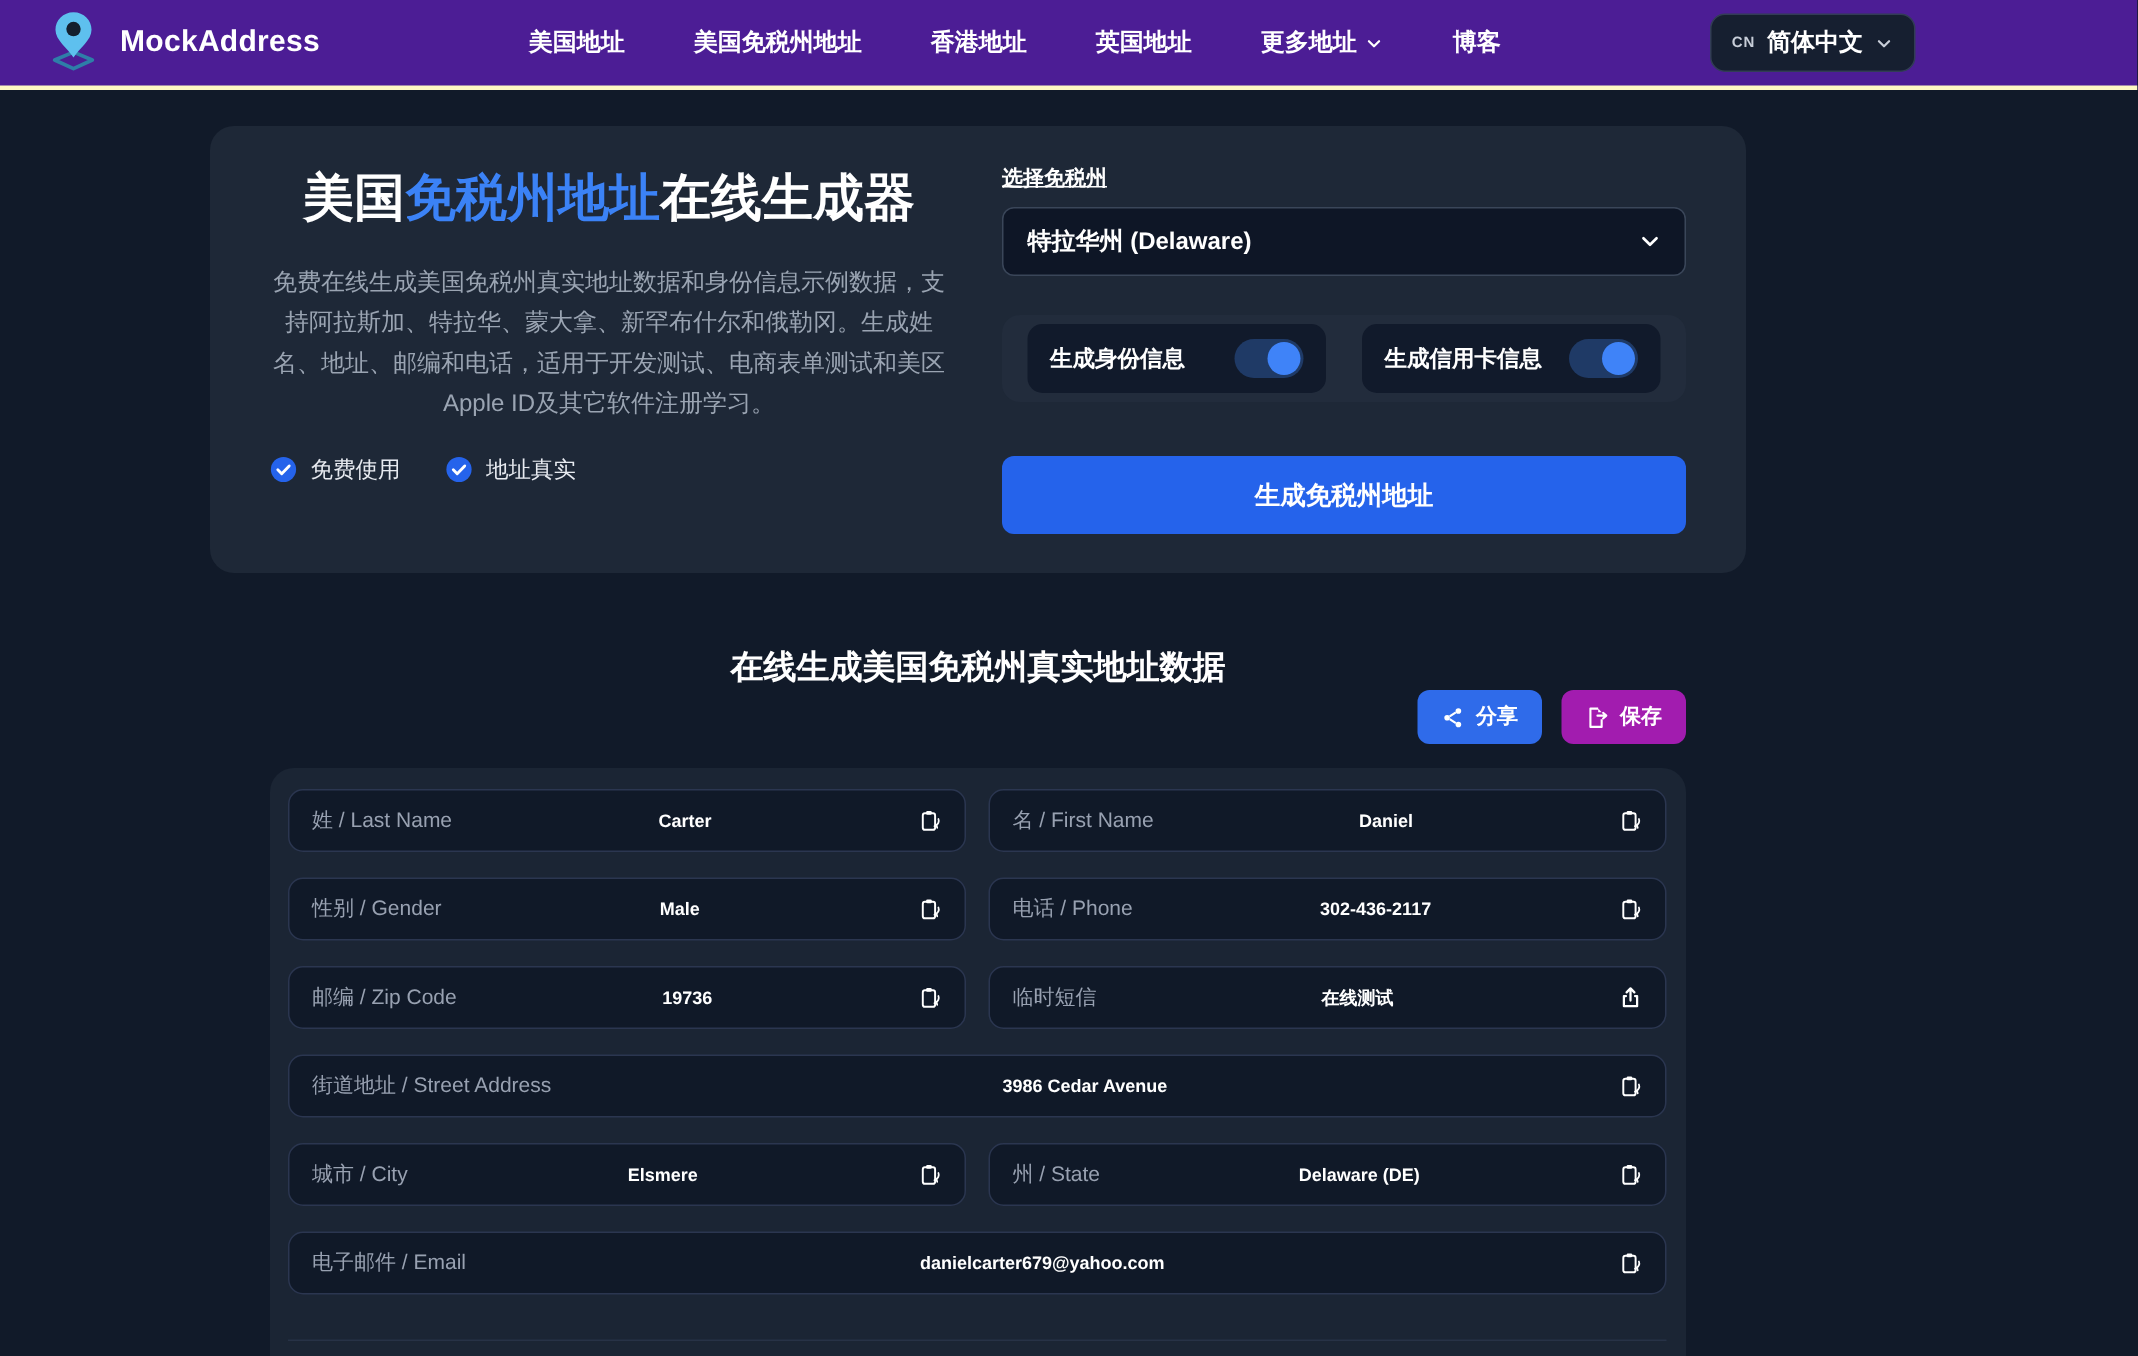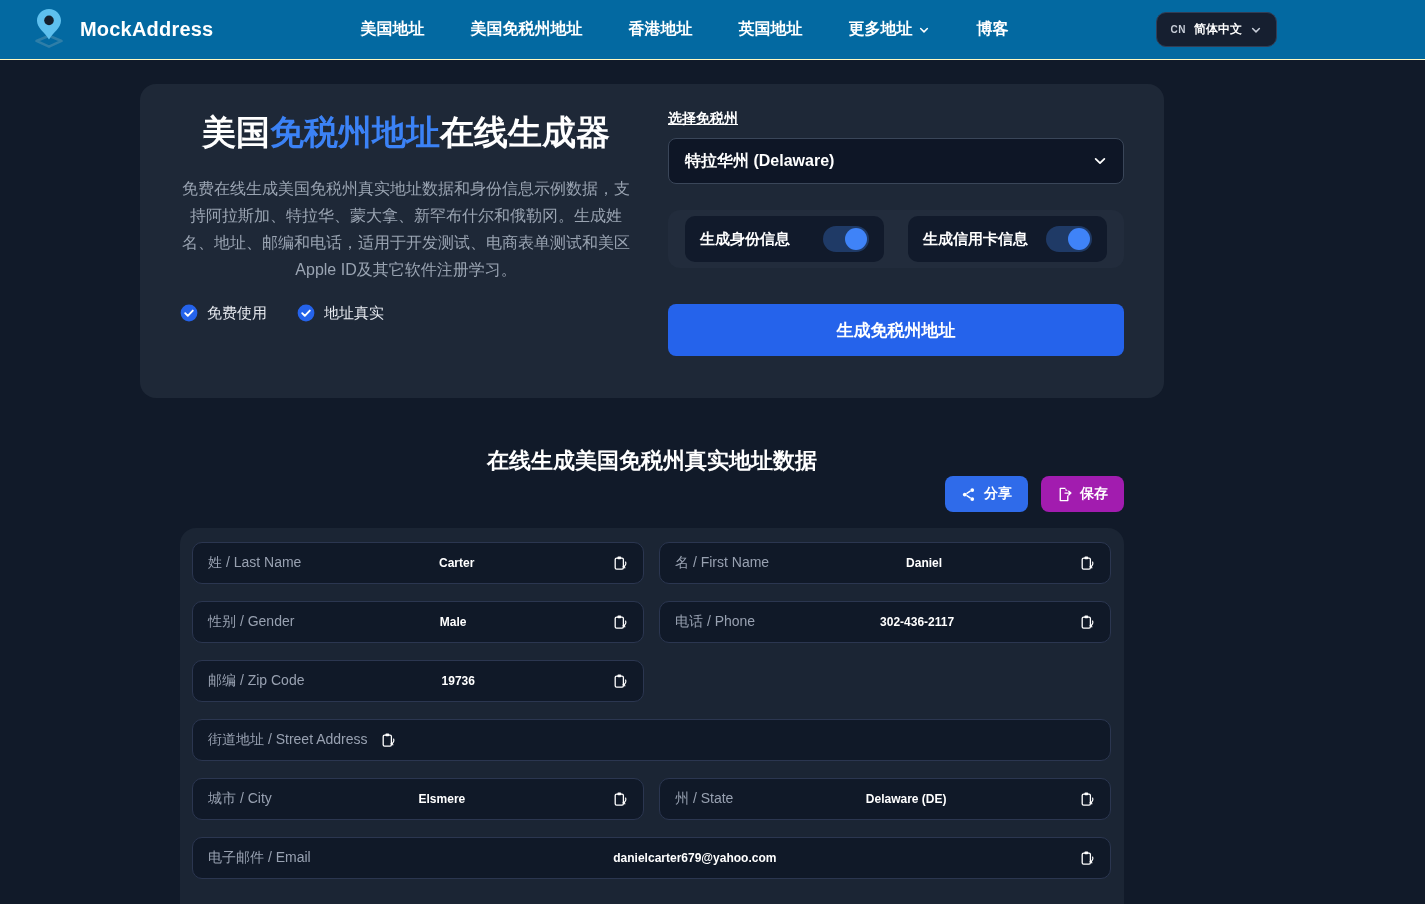--- a/index.html
+++ b/index.html
@@ -6,22 +6,22 @@
   html, body { width: 1425px; height: 904px; overflow: hidden; }
   body {
     background: #111a29;
     color: #ffffff;
     font-family: "Liberation Sans", sans-serif;
   }
 
   
   .navbar {
     height: 60px;
-    background: #0369a1;
-    border-bottom: 1px solid #fef9c3;
+    background: #4c1d95;
+    border-bottom: 3px solid #fef9c3;
     display: flex;
     align-items: center;
     padding: 17px 28px;
   }
   .brand { display: flex; align-items: center; gap: 10px; cursor: pointer; }
   .brand-name { font-size: 20px; font-weight: bold; letter-spacing: .2px; }
   .nav-links {
     flex: 1;
     display: flex;
     justify-content: center;
@@ -37,30 +37,30 @@
     display: flex;
     align-items: center;
     gap: 8px;
     border: 1px solid #323d55;
     background: #161f30;
     border-radius: 10px;
     padding: 8px 14px;
     cursor: pointer;
   }
   .lang-code { font-size: 10px; color: #c7cdd8; font-weight: bold; letter-spacing: .5px; }
-  .lang-label { font-size: 12px; font-weight: bold; }
+  .lang-label { font-size: 16px; font-weight: bold; }
 
   
   .hero {
     margin: 24px 0 0 140px;
     width: 1024px;
     min-height: 296px;
     background: #1e2837;
     border-radius: 16px;
-    padding: 26px 40px 42px 40px;
+    padding: 26px 40px 26px 40px;
     display: flex;
     gap: 36px;
   }
   .hero-left { width: 452px; display: flex; flex-direction: column; }
   .hero-title {
     font-size: 34px;
     font-weight: bold;
     line-height: 1.32;
     text-align: center;
   }
@@ -390,23 +390,34 @@
       <span class="f-value">19736</span>
       <span class="f-icon">
         <svg width="16" height="16" viewBox="0 0 16 16" fill="none">
             <rect x="3.2" y="3.2" width="8.2" height="11" rx="1.4" stroke="#fff" stroke-width="1.3"></rect>
             <rect x="5.4" y="1.6" width="3.8" height="2.6" rx="0.9" fill="#fff"></rect>
             <path d="M13.6 7 a3.3 3.3 0 0 1 -2 4.4 M11 11.8 l1.4 -0.4 0.4 1.5" stroke="#fff" stroke-width="1.2" stroke-linecap="round"></path>
           </svg>
       </span>
     </div>
 
+    <div class="field-card">
+      <span class="f-label">临时短信</span>
+      <span class="f-value">在线测试</span>
+      <span class="f-icon">
+        <svg width="16" height="16" viewBox="0 0 16 16" fill="none">
+            <path d="M8 10 V2.2 M5.4 4.6 L8 1.9 L10.6 4.6" stroke="#fff" stroke-width="1.5" stroke-linecap="round" stroke-linejoin="round"></path>
+            <path d="M5 7 H3.6 V13.8 H12.4 V7 H11" stroke="#fff" stroke-width="1.5" stroke-linecap="round" stroke-linejoin="round"></path>
+          </svg>
+      </span>
+    </div>
 
     <div class="field-card full">
       <span class="f-label">街道地址 / Street Address</span>
+      <span class="f-value">3986 Cedar Avenue</span>
       <span class="f-icon">
         <svg width="16" height="16" viewBox="0 0 16 16" fill="none">
             <rect x="3.2" y="3.2" width="8.2" height="11" rx="1.4" stroke="#fff" stroke-width="1.3"></rect>
             <rect x="5.4" y="1.6" width="3.8" height="2.6" rx="0.9" fill="#fff"></rect>
             <path d="M13.6 7 a3.3 3.3 0 0 1 -2 4.4 M11 11.8 l1.4 -0.4 0.4 1.5" stroke="#fff" stroke-width="1.2" stroke-linecap="round"></path>
           </svg>
       </span>
     </div>
 
     <div class="field-card">

